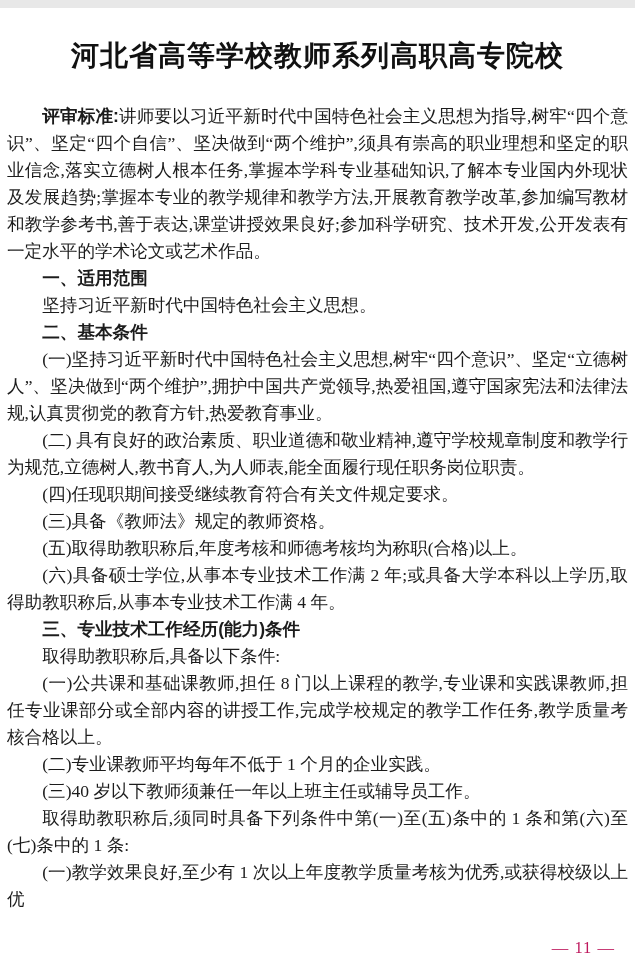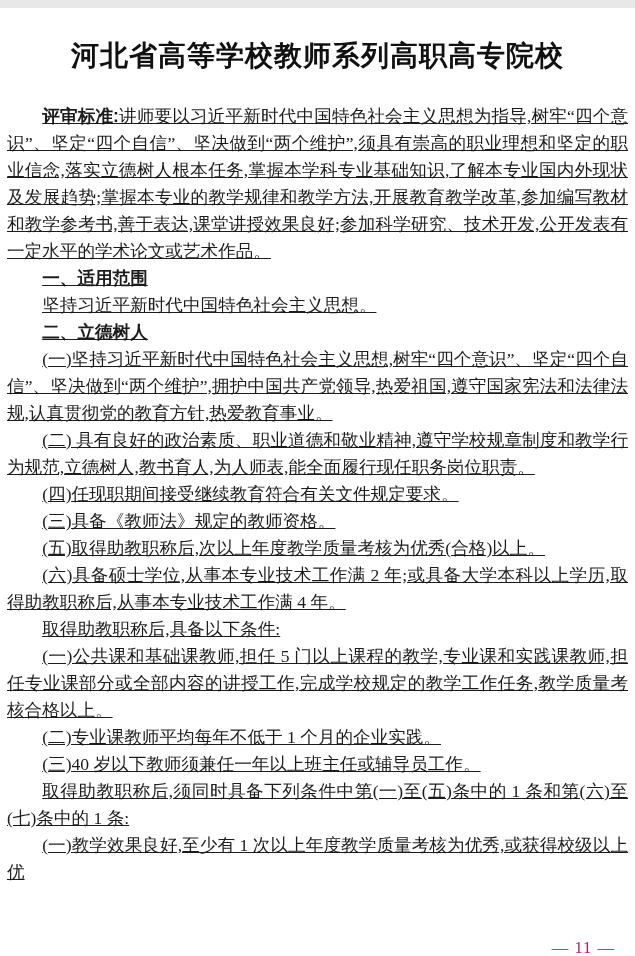--- a/index.html
+++ b/index.html
@@ -29,21 +29,20 @@
   .content {
     margin-top: 26px;
     padding: 0 7px;
     font-size: 17.6px;
     line-height: 27px;
     text-align: justify;
   }
   .content p {
     margin: 0;
     text-indent: 2em;
-    text-decoration: underline;
   }
   .intro-label {
     font-weight: bold;
     font-family: "Liberation Sans", "DejaVu Sans", sans-serif;
   }
   .heading {
     margin: 0;
     text-indent: 2em;
     font-weight: bold;
     font-family: "Liberation Sans", "DejaVu Sans", sans-serif;
@@ -68,32 +67,33 @@
 
   <div class="content">
     <p><span class="intro-label">评审标准:</span><span>讲师要以习近平新时代中国特色社会主义思想为指导,树牢“四个意识”、坚定“四个自信”、坚决做到“两个维护”,须具有崇高的职业理想和坚定的职业信念,落实立德树人根本任务,掌握本学科专业基础知识,了解本专业国内外现状及发展趋势;掌握本专业的教学规律和教学方法,开展教育教学改革,参加编写教材和教学参考书,善于表达,课堂讲授效果良好;参加科学研究、技术开发,公开发表有一定水平的学术论文或艺术作品。</span></p>
     <div>
   <div class="section">
     <p class="heading">一、适用范围</p>
   <p>坚持习近平新时代中国特色社会主义思想。</p>
         </div>
 
   <div class="section">
-    <p class="heading">二、立德树人</p>
-  <p>(一)坚持习近平新时代中国特色社会主义思想,树牢“四个意识”、坚定“四个自信”、坚决做到“两个维护”,拥护中国共产党领导,热爱祖国,遵守国家宪法和法律法规,认真贯彻党的教育方针,热爱教育事业。</p>
+    <p class="heading">二、基本条件</p>
+  <p>(一)坚持习近平新时代中国特色社会主义思想,树牢“四个意识”、坚定“立德树人”、坚决做到“两个维护”,拥护中国共产党领导,热爱祖国,遵守国家宪法和法律法规,认真贯彻党的教育方针,热爱教育事业。</p>
           <p>(二) 具有良好的政治素质、职业道德和敬业精神,遵守学校规章制度和教学行为规范,立德树人,教书育人,为人师表,能全面履行现任职务岗位职责。</p>
           <p>(四)任现职期间接受继续教育符合有关文件规定要求。</p>
           <p>(三)具备《教师法》规定的教师资格。</p>
-          <p>(五)取得助教职称后,次以上年度教学质量考核为优秀(合格)以上。</p>
+          <p>(五)取得助教职称后,年度考核和师德考核均为称职(合格)以上。</p>
           <p>(六)具备硕士学位,从事本专业技术工作满 2 年;或具备大学本科以上学历,取得助教职称后,从事本专业技术工作满 4 年。</p>
         </div>
 
   <div class="section">
+    <p class="heading">三、专业技术工作经历(能力)条件</p>
   <p>取得助教职称后,具备以下条件:</p>
-          <p>(一)公共课和基础课教师,担任 5 门以上课程的教学,专业课和实践课教师,担任专业课部分或全部内容的讲授工作,完成学校规定的教学工作任务,教学质量考核合格以上。</p>
+          <p>(一)公共课和基础课教师,担任 8 门以上课程的教学,专业课和实践课教师,担任专业课部分或全部内容的讲授工作,完成学校规定的教学工作任务,教学质量考核合格以上。</p>
           <p>(二)专业课教师平均每年不低于 1 个月的企业实践。</p>
           <p>(三)40 岁以下教师须兼任一年以上班主任或辅导员工作。</p>
         </div>
 
   <div class="section">
   <p>取得助教职称后,须同时具备下列条件中第(一)至(五)条中的 1 条和第(六)至(七)条中的 1 条:</p>
           <p>(一)教学效果良好,至少有 1 次以上年度教学质量考核为优秀,或获得校级以上优</p>
         </div>
 </div>
   </div>

